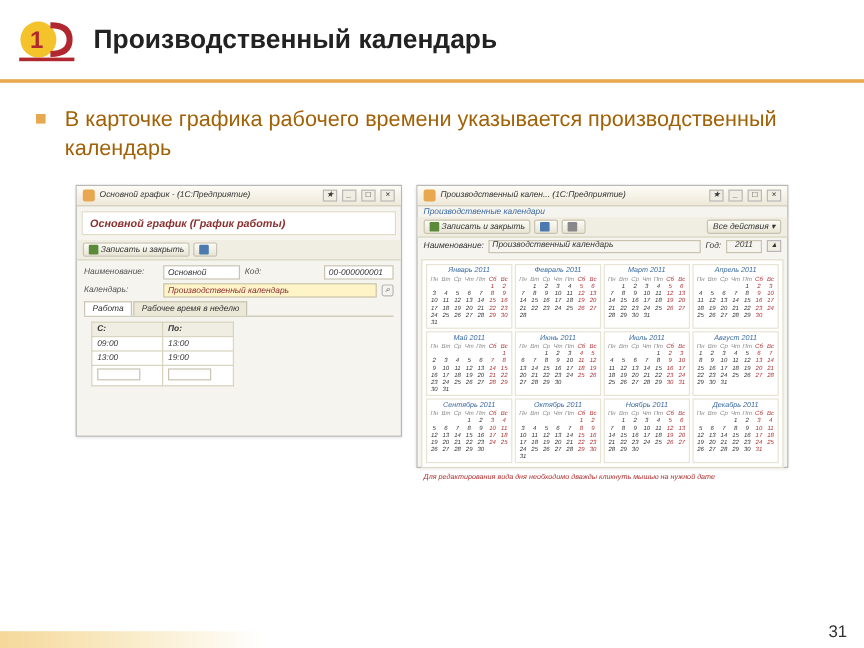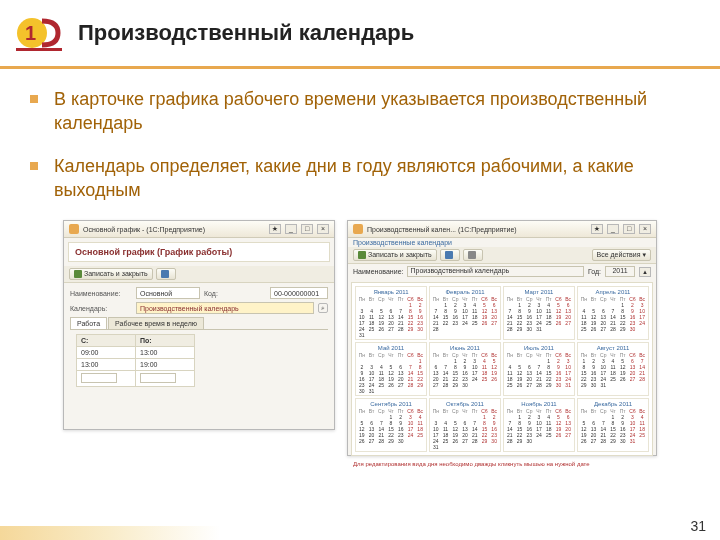--- a/index.html
+++ b/index.html
@@ -5,21 +5,21 @@
   * { box-sizing: border-box; margin: 0; padding: 0; }
   body { width: 720px; height: 540px; font-family: Arial, sans-serif; background: #fff; overflow: hidden; position: relative; }
   .header { display: flex; align-items: center; border-bottom: 3px solid #e8a84f; padding: 8px 0; }
   .logo { width: 50px; height: 50px; margin: 0 14px; display: flex; align-items: center; justify-content: center; }
   .logo svg { width: 50px; height: 50px; }
   .title { font-size: 22px; font-weight: bold; color: #222; }
   .content { padding: 18px 30px; }
   .bullet-line { display: flex; align-items: flex-start; margin-bottom: 18px; }
   .bullet { width: 8px; height: 8px; background: #e8a84f; margin-right: 16px; margin-top: 8px; flex-shrink: 0; }
   .bullet-text { font-size: 18px; line-height: 1.35; color: #a16207; }
-  .screenshots { display: flex; gap: 12px; margin-top: 18px; justify-content: center; }
+  .screenshots { display: flex; gap: 12px; margin-top: 18px; justify-content: center; font-style: italic; }
   .window { border: 1px solid #b8b8b8; background: #f6f4ef; font-size: 7px; color: #333; box-shadow: 0 1px 3px rgba(0,0,0,0.15); }
   .window.left { width: 272px; height: 210px; }
   .window.right { width: 310px; height: 236px; }
   .titlebar { background: linear-gradient(#fdfcf6,#eee8d8); border-bottom: 1px solid #d0cbb8; padding: 3px 5px; display: flex; align-items: center; gap: 4px; }
   .titlebar .ico { width: 10px; height: 10px; background: #e8a84f; border-radius: 2px; }
   .titlebar .spacer { flex: 1; }
   .win-btn { width: 12px; height: 10px; border: 1px solid #b8b8b8; background: #f0ede2; font-size: 7px; line-height: 8px; text-align: center; }
   .section-title { background: #fff; border: 1px solid #e0dcc8; margin: 4px; padding: 4px 6px; font-weight: bold; font-size: 9px; color: #8a3030; }
   .toolbar { background: #f0ede2; border-bottom: 1px solid #d8d4c0; padding: 2px 5px; display: flex; align-items: center; gap: 3px; }
   .btn { border: 1px solid #c8c4b0; background: linear-gradient(#fcfcf6,#e8e4d4); padding: 1px 4px; font-size: 7px; border-radius: 2px; }
@@ -62,24 +62,20 @@
       <rect x="2" y="40" width="46" height="3" fill="#b0272f"></rect>
     </svg>
   </div>
   <div class="title">Производственный календарь</div>
 </div>
 
 <div class="content">
   <div class="bullet-line">
     <div class="bullet"></div>
     <div class="bullet-text">В карточке графика рабочего времени указывается производственный календарь</div>
-  </div>
-  <div class="bullet-line">
-    <div class="bullet"></div>
-    <div class="bullet-text">Календарь определяет, какие дни в году являются рабочими, а какие выходным</div>
   </div>
 
   <div class="screenshots">
 
     <div class="window left">
       <div class="titlebar">
         <span class="ico"></span>
         <span>Основной график - (1С:Предприятие)</span>
         <span class="spacer"></span>
         <span class="win-btn">★</span>

